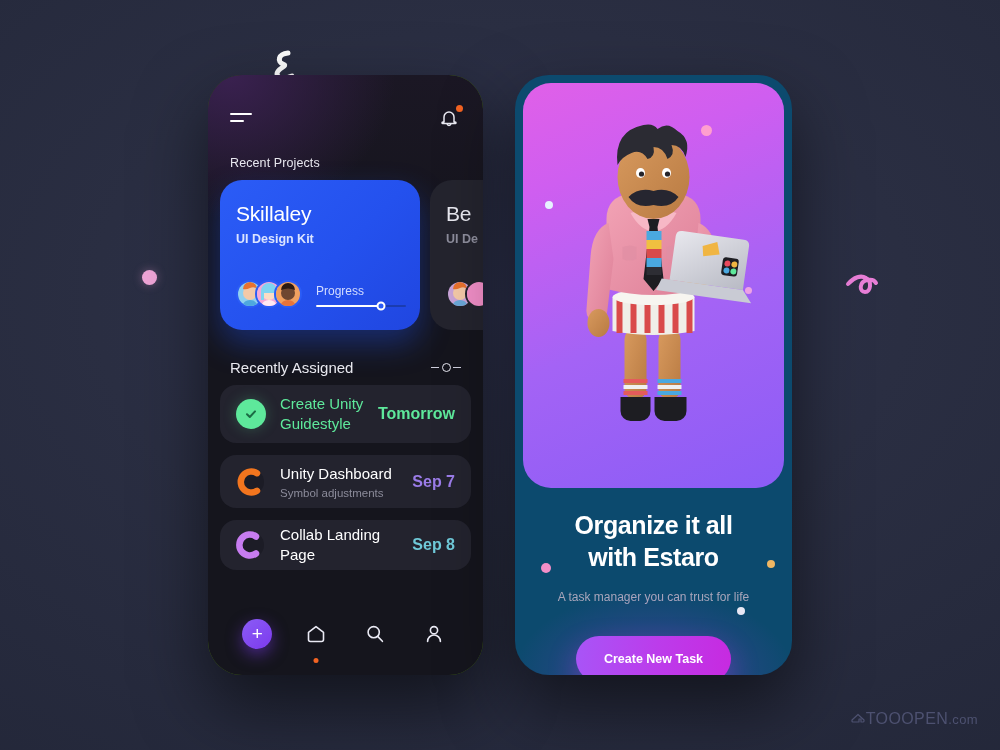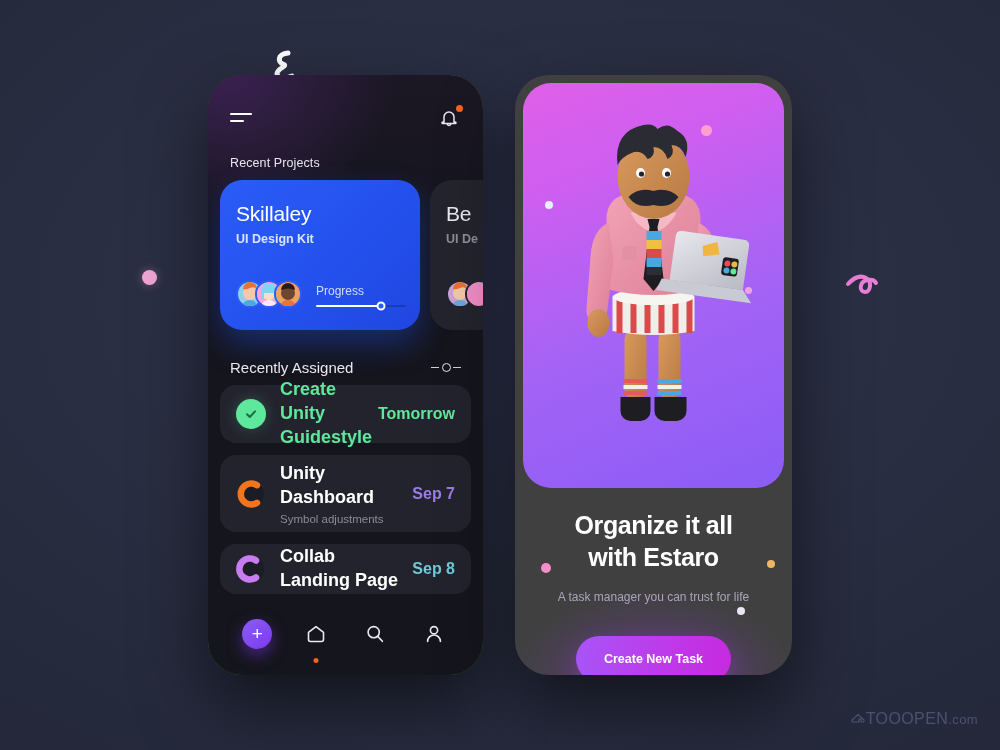--- a/index.html
+++ b/index.html
@@ -37,21 +37,21 @@
     box-shadow:0 30px 70px rgba(0,0,0,.55);
   }
   .phone-left::before{
     content:""; position:absolute; inset:0;
     background:
       radial-gradient(ellipse 230px 200px at 8% 0%, #3a2150 0%, rgba(58,33,80,0) 72%),
       linear-gradient(180deg,#1b1724 0%, #15151d 28%, #15151d 100%);
   }
   .phone-right {
     left:515px; top:75px; width:277px; height:600px;
-    background:#404040;
+    background:#0c4a6e;
     box-shadow:0 30px 70px rgba(0,0,0,.55);
   }
   .screen { position:absolute; inset:0; }
 
   
   .l-topbar {
     position:absolute; left:0; right:0; top:26px; height:34px;
     display:flex; align-items:center; justify-content:space-between;
     padding:0 22px;
   }
@@ -122,30 +122,30 @@
     width:9px; height:9px; border-radius:50%; background:#2b5cf6; border:2px solid #fff;
   }
 
   
   .tasks { position:absolute; left:12px; right:12px; top:310px; }
   .task {
     background:#23232e; border-radius:16px; margin-bottom:12px;
     display:flex; align-items:center; padding:0 16px; position:relative;
   }
   .task-1 { height:58px; }
-  .task-2 { height:77px; }
+  .task-2 { height:53px; }
   .task-3 { height:50px; }
   .task-ico { width:30px; height:30px; margin-right:14px; flex:none; position:relative; }
   .check-circle {
     width:30px; height:30px; border-radius:50%; background:#5ee89b;
     display:flex; align-items:center; justify-content:center;
     box-shadow:0 0 14px rgba(94,232,155,.25);
   }
   .task-txt { flex:1; min-width:0; }
-  .task-title { font-size:18px; font-weight:bold; line-height:1.32; }
+  .task-title { font-size:15px; font-weight:normal; line-height:1.32; }
   .task-desc { font-size:11.5px; color:#8b8b9a; margin-top:3px; }
   .task-date { font-size:16px; font-weight:bold; white-space:nowrap; margin-left:8px; }
 
   
   .navbar {
     position:absolute; left:0; right:0; bottom:0; height:84px;
     display:flex; align-items:flex-start; justify-content:space-around;
     padding:24px 20px 0 20px;
   }
   .nav-item { position:relative; width:38px; height:38px; display:flex; align-items:center; justify-content:center; }

